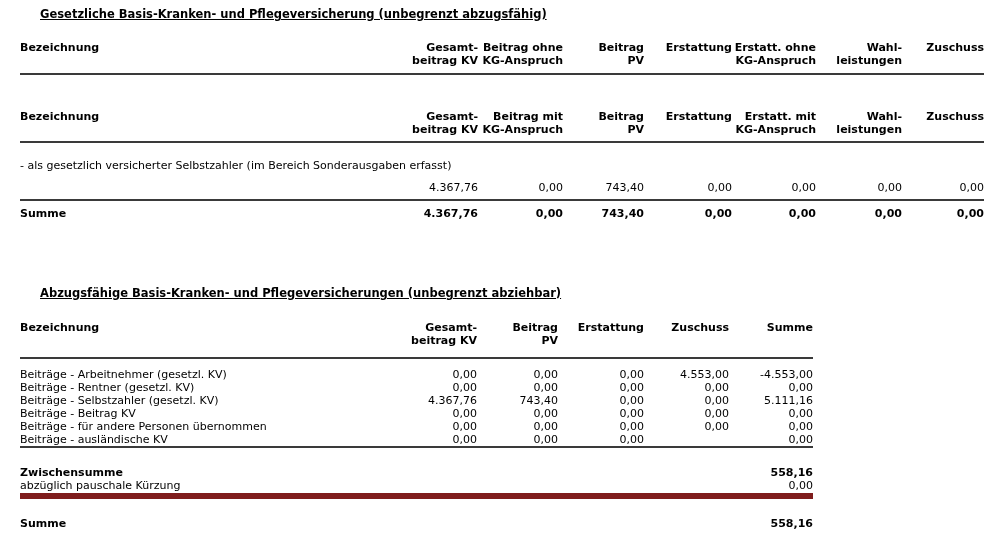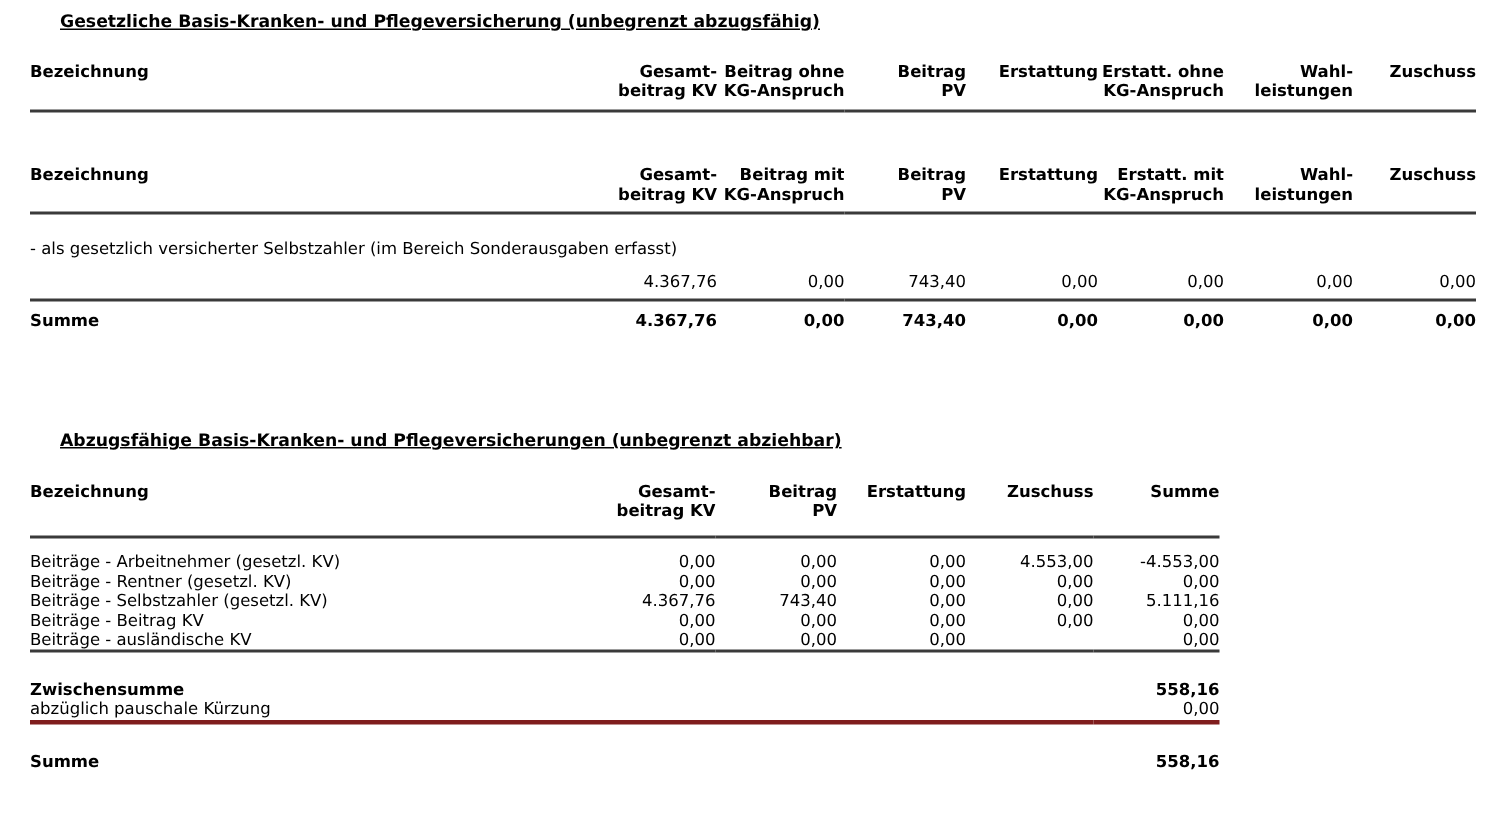--- a/index.html
+++ b/index.html
@@ -56,21 +56,21 @@
   .t-values { margin-top: 9px; }
   .t-values .vals td { padding-bottom: 5px; border-bottom: 2px solid #3a3a3a; }
   .t-values .sum td { padding-top: 6px; font-weight: bold; }
   .sec2 { margin-top: 67px; }
   .t2-main { margin-top: 21px; }
   .t2-main .hdr th { padding-bottom: 10px; }
   .t2-main .first td { padding-top: 9px; }
   .t2-main .last td { border-bottom: 2px solid #3a3a3a; }
   .t2-bottom { margin-top: 18px; }
   .t2-bottom .zws td { font-weight: bold; }
-  .t2-bottom .kue td { border-bottom: 3px solid #7f1d1d; padding-bottom: 1px; }
+  .t2-bottom .kue td { border-bottom: 6px solid #7f1d1d; padding-bottom: 1px; }
   .t2-bottom .sum2 td { padding-top: 18px; font-weight: bold; }
 </style>
 </head>
 <body>
 
 <div class="page">
 
   <div>
     <div class="sec-title">Gesetzliche Basis-Kranken- und Pflegeversicherung (unbegrenzt abzugsfähig)</div>
 
@@ -220,20 +220,28 @@
         <td>5.111,16</td>
       </tr>
       <tr>
         <td>Beiträge - Beitrag KV</td>
         <td>0,00</td>
         <td>0,00</td>
         <td>0,00</td>
         <td>0,00</td>
         <td>0,00</td>
       </tr>
+      <tr>
+        <td>Beiträge - für andere Personen übernommen</td>
+        <td>0,00</td>
+        <td>0,00</td>
+        <td>0,00</td>
+        <td>0,00</td>
+        <td>0,00</td>
+      </tr>
       <tr class="last">
         <td>Beiträge - ausländische KV</td>
         <td>0,00</td>
         <td>0,00</td>
         <td>0,00</td>
         <td></td>
         <td>0,00</td>
       </tr>
     </tbody>
       </table>

